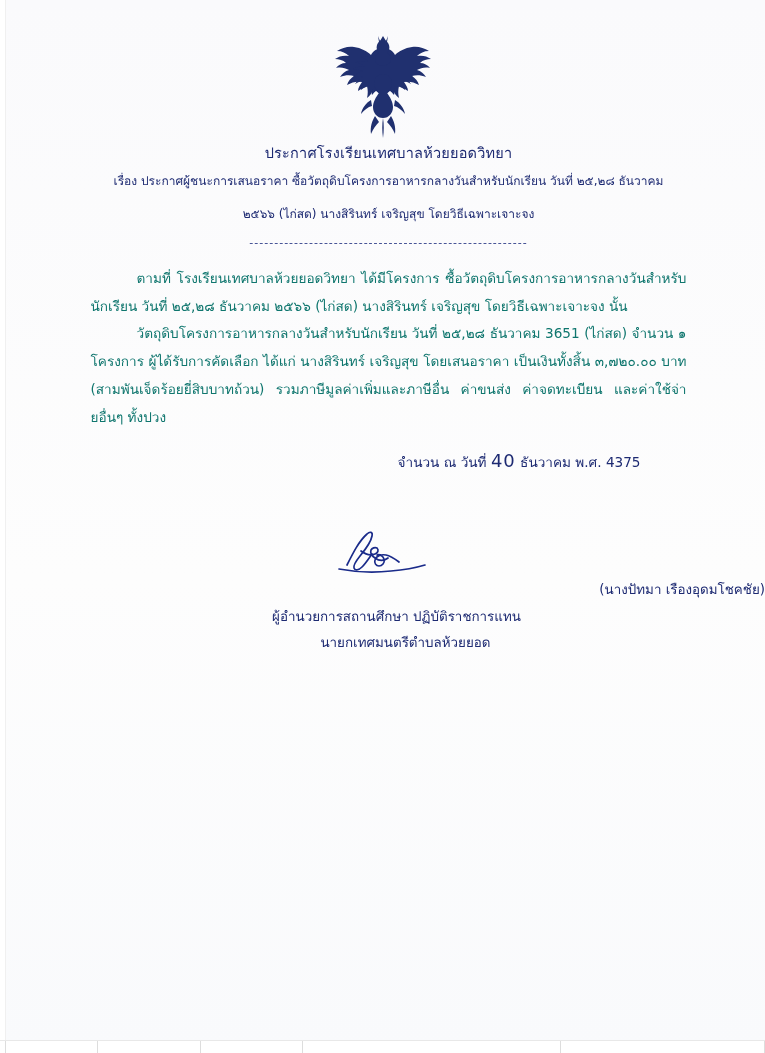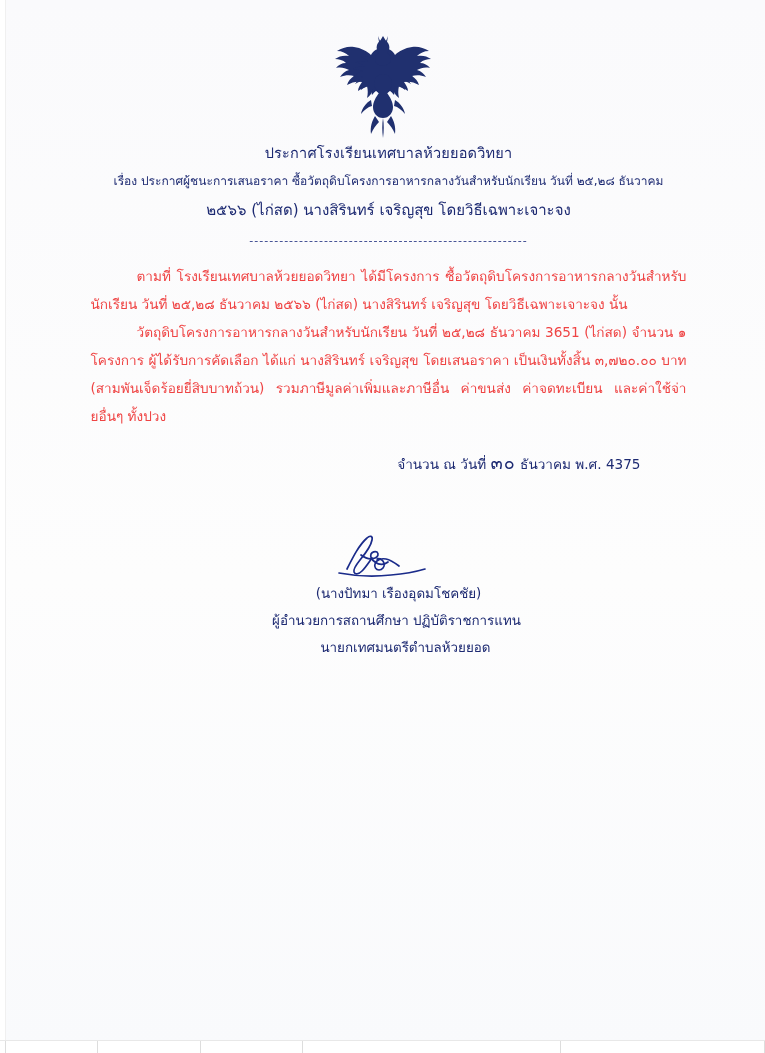--- a/index.html
+++ b/index.html
@@ -73,39 +73,39 @@
   }
   .title1 {
     font-size: 14.5px;
     letter-spacing: 0.2px;
   }
   .title2 {
     font-size: 12px;
     margin-top: 8px;
   }
   .title3 {
-    font-size: 15px;
-    margin-top: 8px;
+    font-size: 12px;
+    margin-top: 14px;
   }
   .divider-dots {
     text-align: center;
     font-size: 11px;
     color: #2a3a86;
     margin-top: 12px;
     letter-spacing: 1px;
     white-space: nowrap;
     overflow: hidden;
   }
 
   .para {
     margin: 0 auto;
     width: 596px;
     font-size: 13.6px;
     line-height: 2.05;
-    color: #ef4444;
+    color: #0f766e;
     text-align: justify;
     text-justify: inter-word;
   }
   .para.first { margin-top: 16px; }
   .indent { display: inline-block; width: 46px; }
 
   .date-line {
     width: 596px;
     margin: 18px auto 0 auto;
     font-size: 13.6px;
@@ -127,21 +127,21 @@
     margin: 0 auto -6px auto;
   }
   .sig-name, .sig-role, .sig-role2 {
     font-size: 13.4px;
     color: #1d2a72;
     line-height: 2.0;
   }
   .sig-name { margin-top: 2px; }
   .sig-role { }
   .sig-role2 { }
-  .sig-shift-1 { padding-left: 20px; }
+  .sig-shift-1 { padding-left: 20px; text-align: right; }
   .sig-shift-2 { padding-left: 16px; }
   .sig-shift-3 { padding-left: 34px; }
 </style>
 </head>
 <body>
 
 <div class="page">
   <div class="paper-tint"></div>
 
   <div class="garuda">
@@ -168,21 +168,21 @@
     <div class="line title2">เรื่อง ประกาศผู้ชนะการเสนอราคา ซื้อวัตถุดิบโครงการอาหารกลางวันสำหรับนักเรียน วันที่ ๒๕,๒๘ ธันวาคม</div>
     <div class="line title3">๒๕๖๖ (ไก่สด) นางสิรินทร์ เจริญสุข โดยวิธีเฉพาะเจาะจง</div>
     <div class="divider-dots">--------------------------------------------------------</div>
 
     <p class="para first"><span class="indent"></span><span>ตามที่ โรงเรียนเทศบาลห้วยยอดวิทยา ได้มีโครงการ ซื้อวัตถุดิบโครงการอาหารกลางวันสำหรับนักเรียน วันที่ ๒๕,๒๘ ธันวาคม ๒๕๖๖ (ไก่สด) นางสิรินทร์ เจริญสุข โดยวิธีเฉพาะเจาะจง  นั้น</span></p>
 
     <p class="para"><span class="indent"></span><span>วัตถุดิบโครงการอาหารกลางวันสำหรับนักเรียน วันที่ ๒๕,๒๘ ธันวาคม 3651 (ไก่สด) จำนวน ๑ โครงการ ผู้ได้รับการคัดเลือก ได้แก่ นางสิรินทร์ เจริญสุข โดยเสนอราคา เป็นเงินทั้งสิ้น ๓,๗๒๐.๐๐ บาท (สามพันเจ็ดร้อยยี่สิบบาทถ้วน) รวมภาษีมูลค่าเพิ่มและภาษีอื่น ค่าขนส่ง ค่าจดทะเบียน และค่าใช้จ่ายอื่นๆ ทั้งปวง</span></p>
 
     <div class="date-line">
       <span>จำนวน ณ วันที่</span>
-      <span class="big">๓๐</span>
+      <span class="big">40</span>
       <span>ธันวาคม พ.ศ. 4375</span>
     </div>
 
     <div class="signature-block">
       <svg class="sig-svg" width="140" height="56" viewBox="0 0 140 56" aria-hidden="true">
         <g fill="none" stroke="#1a2b8a" stroke-width="1.7" stroke-linecap="round">
           <path d="M28 40c6-12 12-24 20-31 3-3 6-2 5 2-1 6-7 14-12 20-4 5-7 9-6 12 1 3 5 2 8-1 4-4 7-9 10-13"></path>
           <path d="M42 26c4 3 9 5 14 3 3-1 4-4 2-6-2-1-5 0-6 2-1 3 1 6 4 8 4 3 9 3 13 0"></path>
           <path d="M58 30c3-1 6 1 7 4 1 4-2 7-5 7-3 0-5-3-4-6 1-4 6-6 11-5 5 1 9 4 13 7"></path>
           <path d="M20 44c16 3 34 4 52 2 12-1 24-3 34-6"></path>

